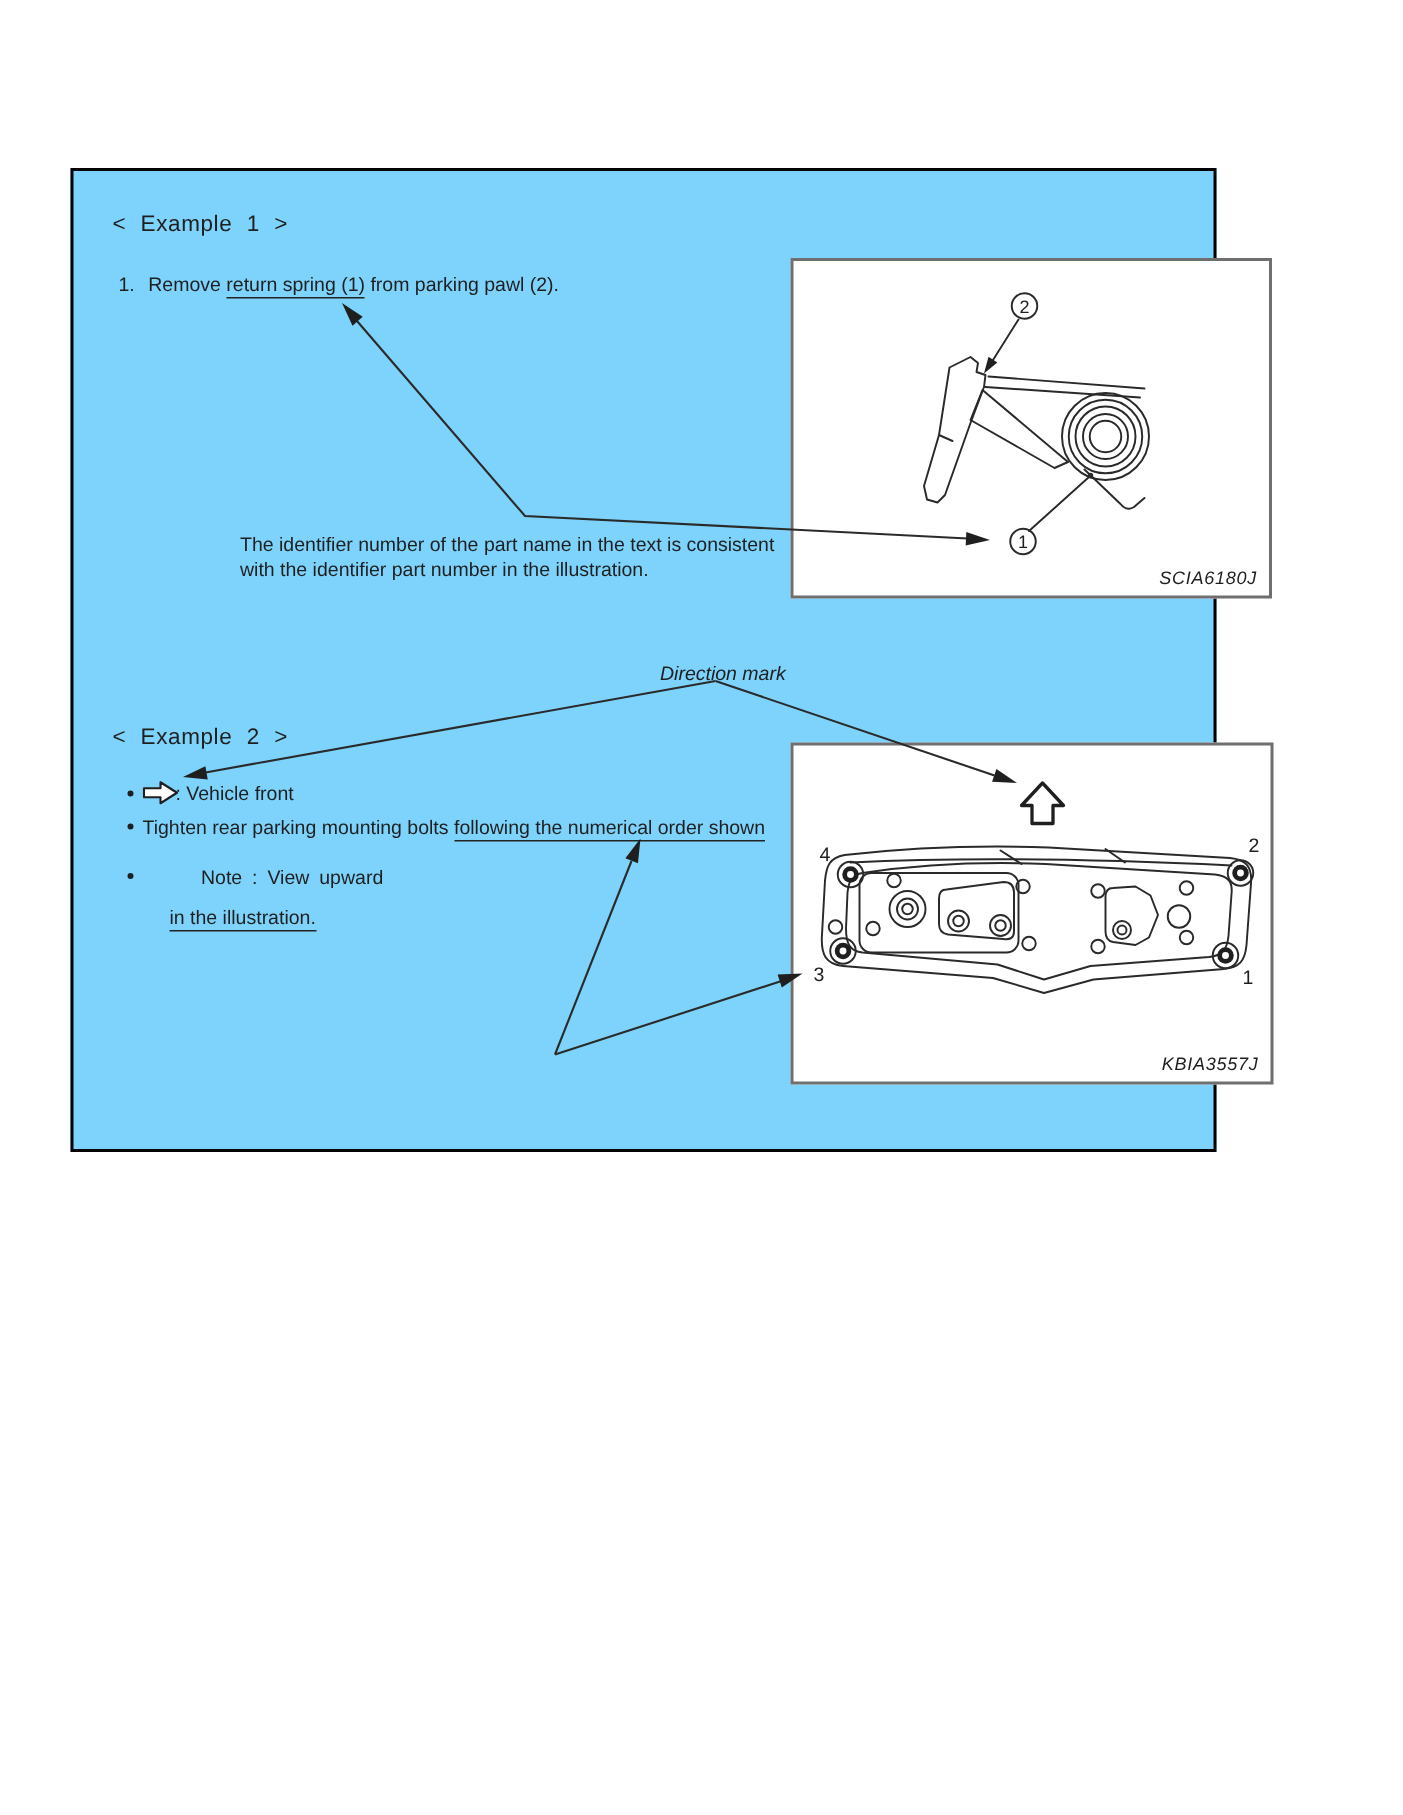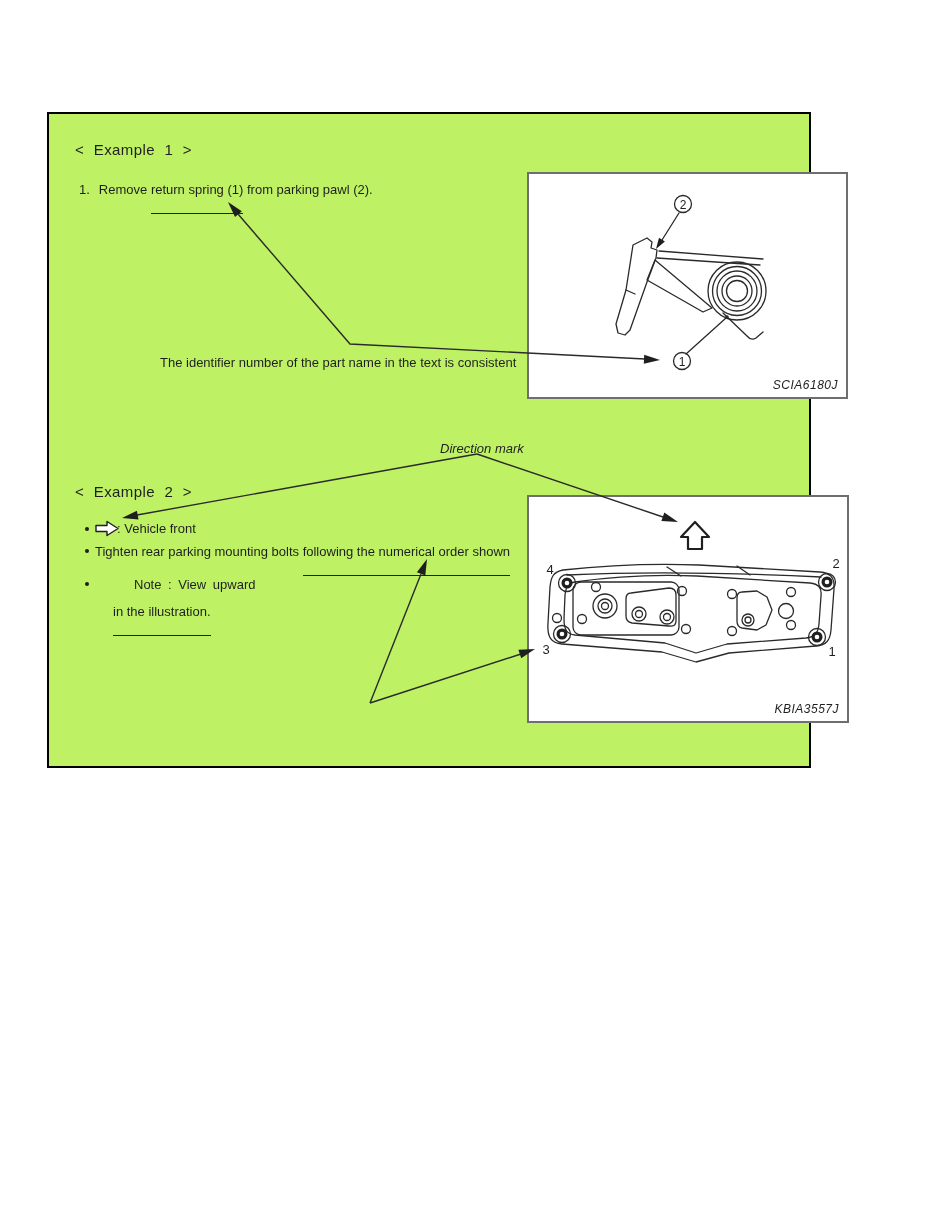--- a/index.html
+++ b/index.html
@@ -3,26 +3,26 @@
 <meta charset="utf-8">
 <style>
   html,body { margin:0; padding:0; }
   body {
     width:935px; height:1210px; position:relative; background:#ffffff;
     font-family:"Liberation Sans","DejaVu Sans",sans-serif; color:#1f1f1f;
     overflow:hidden;
   }
   .frame {
     position:absolute; left:47px; top:112px; width:764px; height:656px;
-    border:2px solid #000; box-sizing:border-box; background:#bef264;
+    border:2px solid #000; box-sizing:border-box; background:#7dd3fc;
   }
   .abs { position:absolute; }
   .t13 { font-size:13px; line-height:17px; white-space:nowrap; }
   .heading { font-size:15px; letter-spacing:0.4px; word-spacing:5px; white-space:nowrap; }
-  .ul { border-bottom:1.6px solid #222; padding-bottom:16px; }
+  .ul { border-bottom:1.6px solid #222; padding-bottom:1px; }
   .panel {
     position:absolute; border:2px solid #6f6f6f; box-sizing:border-box; background:#fff;
   }
   .figcode {
     position:absolute; right:8px; bottom:5px; font-size:12px; letter-spacing:0.5px;
     white-space:nowrap;
     font-style:italic;
   }
   .dot { position:absolute; width:4px; height:4px; border-radius:50%; background:#1f1f1f; }
   .lineart { stroke:#2a2a2a; fill:none; stroke-width:1.3; stroke-linejoin:round; stroke-linecap:round; }
@@ -77,20 +77,21 @@
       <g>
         <circle class="lineart" cx="153" cy="187" r="8.5" fill="#ffffff" stroke-width="1.4"></circle>
         <text x="153" y="191.5" font-size="12" text-anchor="middle">1</text>
       </g>
     </svg>
     <span class="figcode">SCIA6180J</span>
   </div>
 
   <div class="abs t13" style="left:111px; top:240px;">
     <div>The identifier number of the part name in the text is consistent</div>
+    <div>with the identifier part number in the illustration.</div>
   </div>
 
   <div class="abs t13" style="left:391px; top:326px;font-style:italic;">Direction mark</div>
 
   <div class="abs heading" style="left:26px; top:369px;">&lt; Example 2 &gt;</div>
 
   <span class="dot" style="left:36px; top:413px;"></span>
   <svg class="abs" style="left:45px; top:406px;" width="27" height="17" viewBox="0 0 27 17">
     <polygon points="2,5.5 13,5.5 13,1.5 24,8.5 13,15.5 13,11.5 2,11.5" fill="#ffffff" stroke="#1f1f1f" stroke-width="1.4" stroke-linejoin="round"></polygon>
   </svg>

